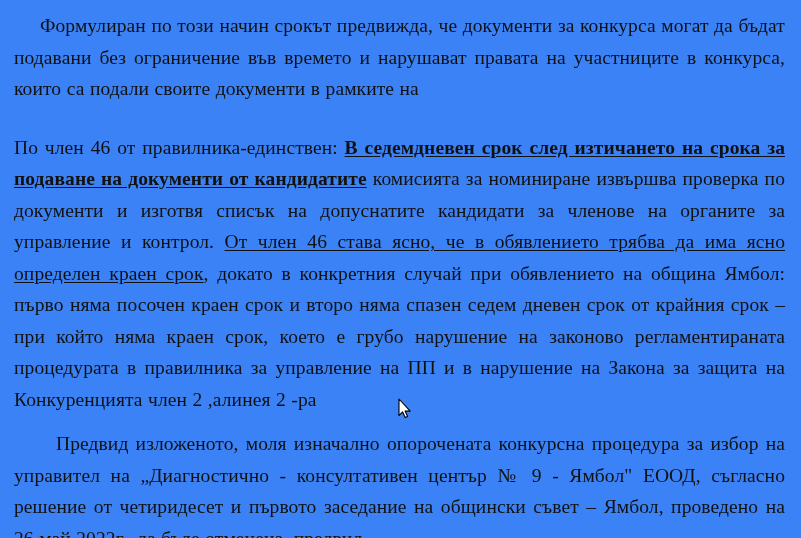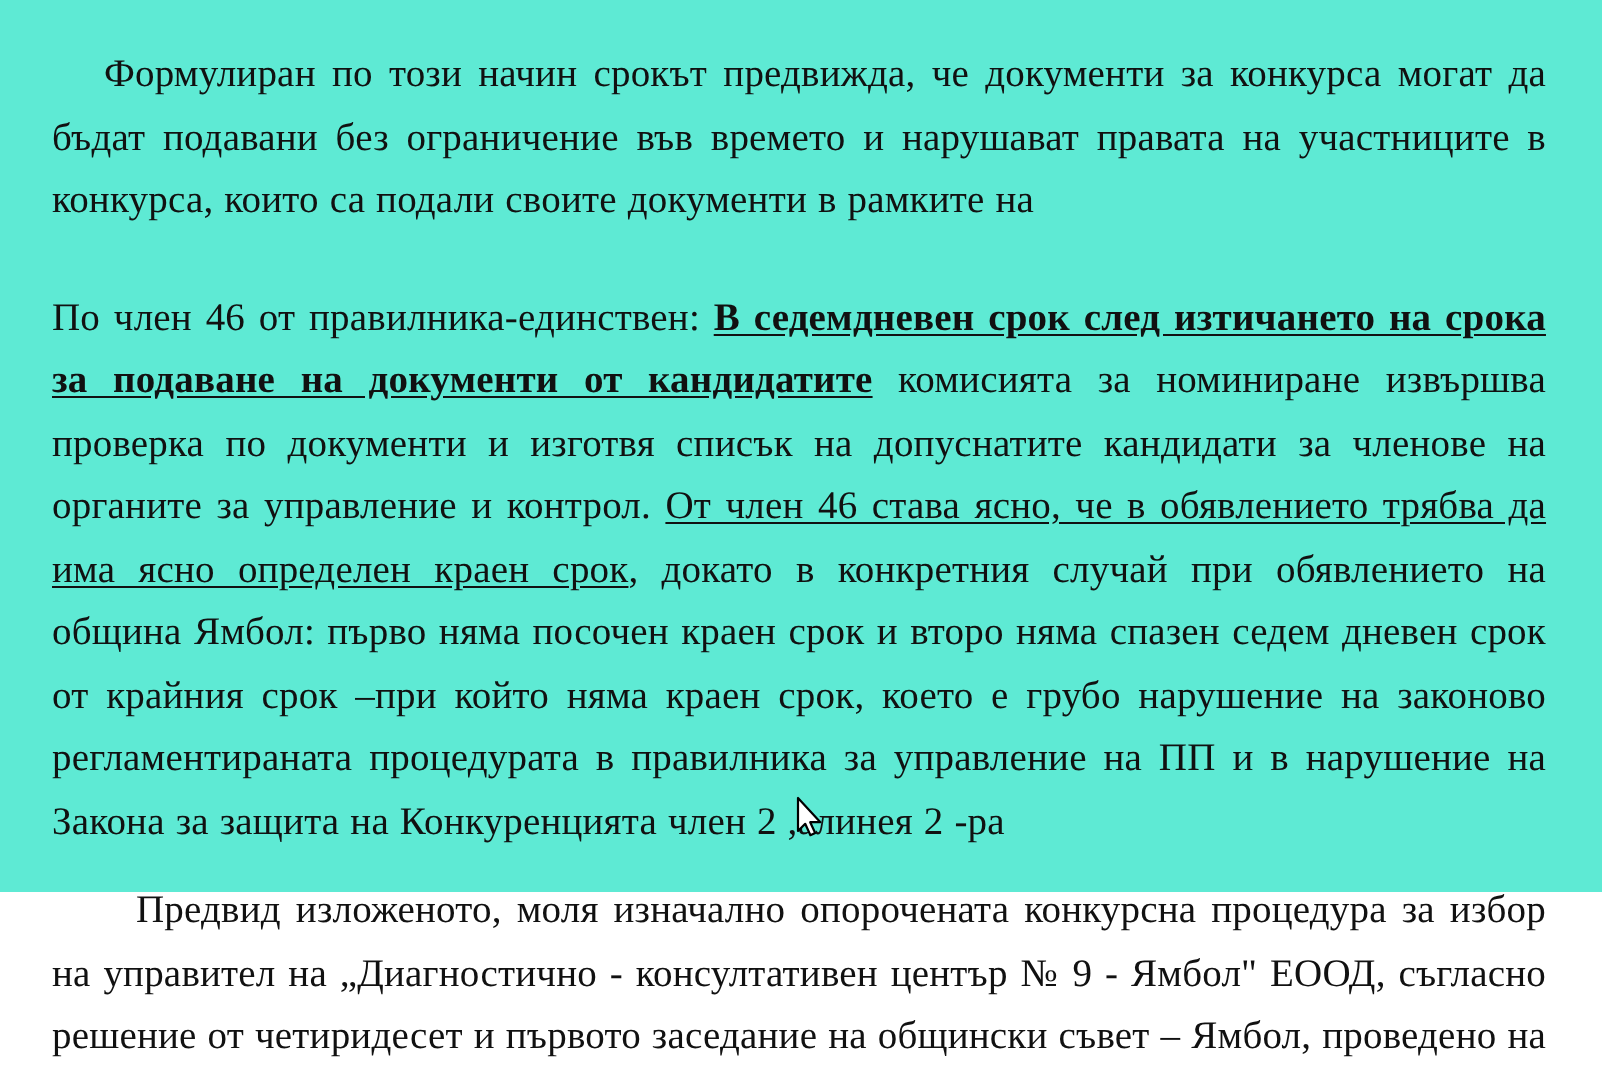--- a/index.html
+++ b/index.html
@@ -10,23 +10,23 @@
   body {
     width: 801px;
     height: 538px;
     overflow: hidden;
     font-family: "Liberation Serif", "DejaVu Serif", serif;
     color: #0b0b0b;
   }
   .page {
     position: relative;
     width: 801px;
-    height: 446px;
-    background: #5eead4;
-    padding: 16px;
+    height: 538px;
+    background: #3b82f6;
+    padding: 4px;
     box-sizing: border-box;
   }
   .doc {
     padding: 6px 12px 0 10px;
     box-sizing: border-box;
   }
   p.para {
     margin: 0 0 2px 0;
     font-size: 19.5px;
     line-height: 31.5px;

